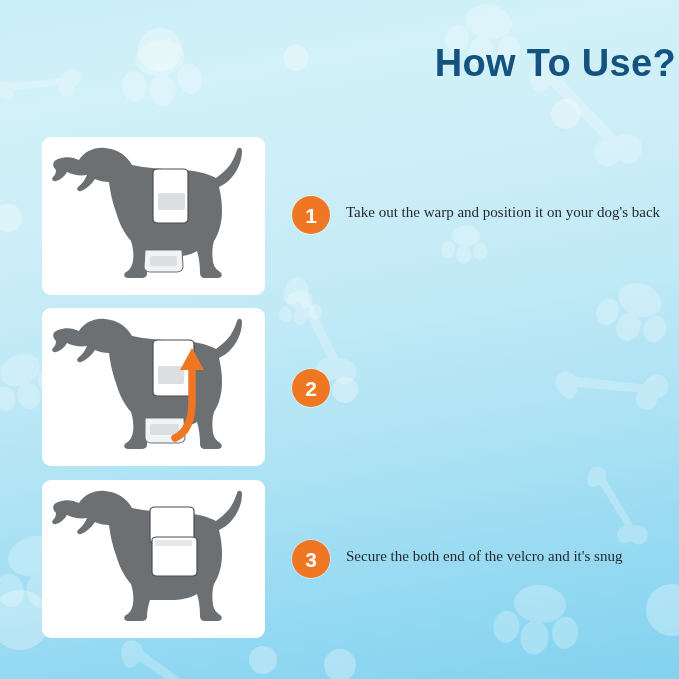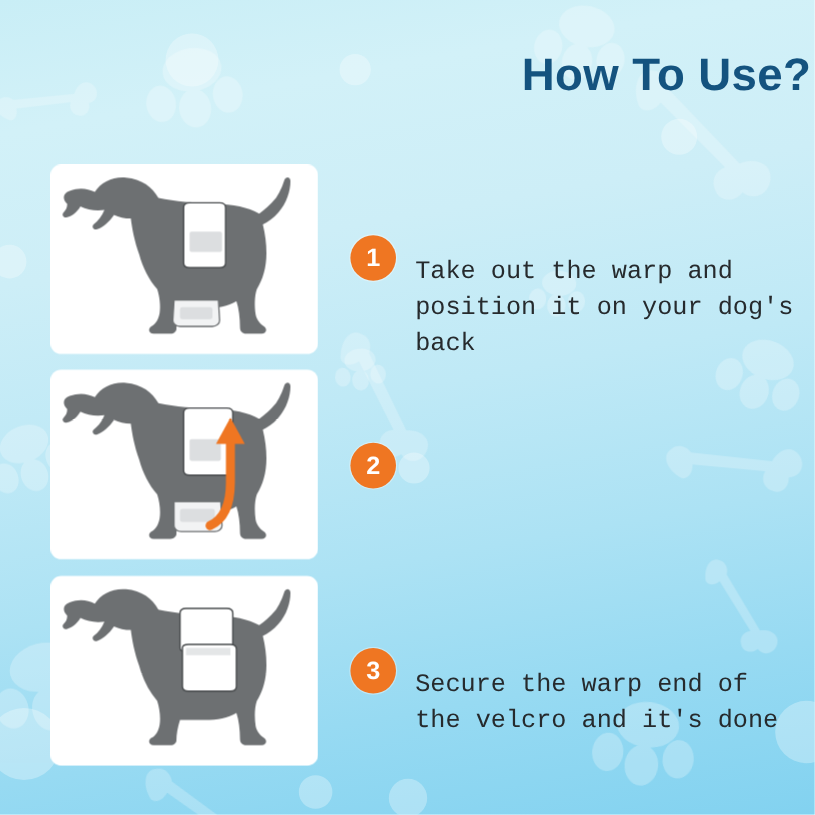--- a/index.html
+++ b/index.html
@@ -91,25 +91,25 @@
     font-weight: bold;
     display: flex;
     align-items: center;
     justify-content: center;
     line-height: 1;
     box-shadow: 0 0 0 1px rgba(255,255,255,0.35);
   }
 
   .step-text {
     margin-left: 16px;
-    margin-top: 17px;
-    font-size: 21px;
+    margin-top: 6px;
+    font-size: 15px;
     line-height: 1.42;
     color: #262a2d;
-    font-family: Liberation Mono, monospace;
+    font-family: Liberation Serif, serif;
   }
 </style>
 </head>
 <body>
 
 <div id="infographic">
 
   <svg id="bg-pattern" viewBox="0 0 679 679" xmlns="http://www.w3.org/2000/svg">
     <defs>
       <g id="bone-shape">
@@ -304,16 +304,16 @@
     <div class="step-badge">1</div>
     <div class="step-text">Take out the warp and position it on your dog's back</div>
   </div>
 
   <div class="step" id="step-2">
     <div class="step-badge">2</div>
   </div>
 
   <div class="step" id="step-3">
     <div class="step-badge">3</div>
-    <div class="step-text">Secure the warp end of the velcro and it's done</div>
+    <div class="step-text">Secure the both end of the velcro and it's snug</div>
   </div>
 
 </div>
 
 </body></html>

